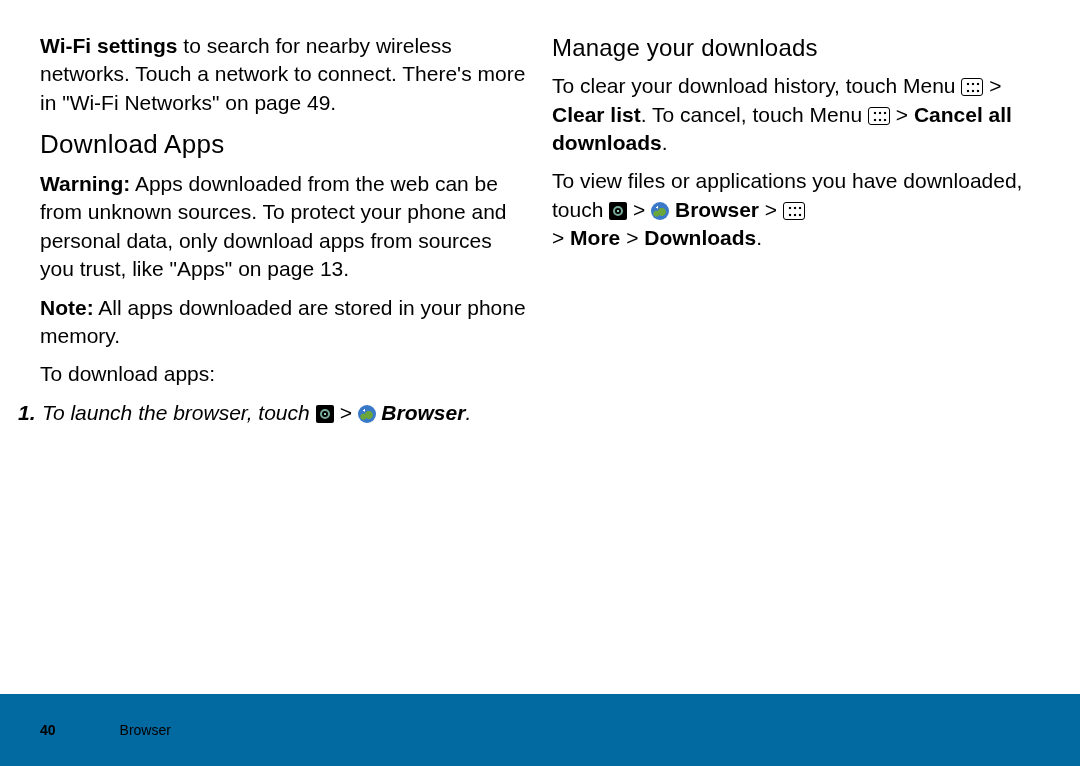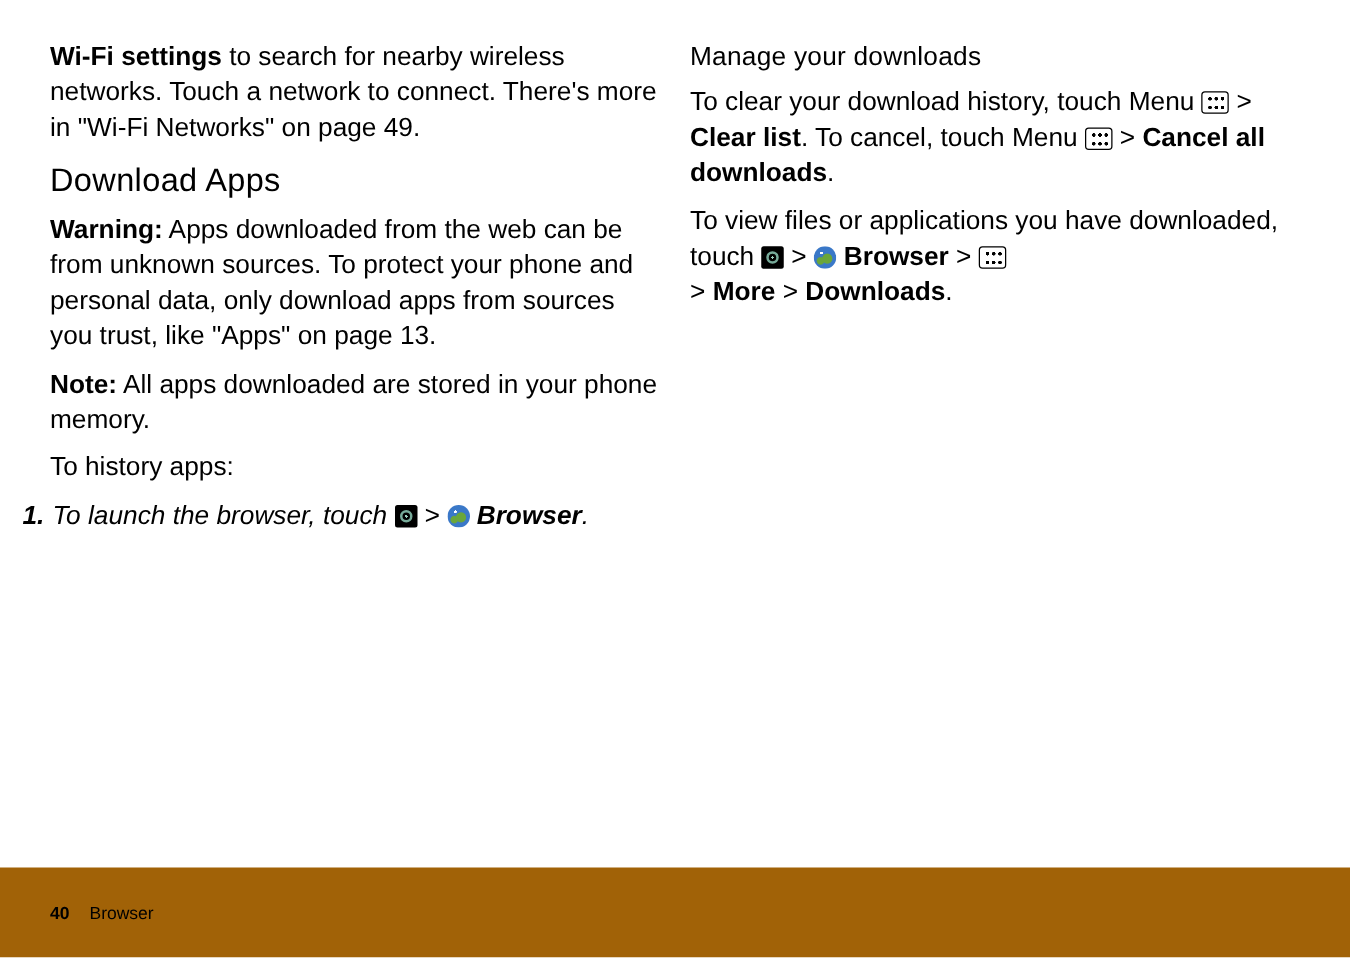--- a/index.html
+++ b/index.html
@@ -23,21 +23,21 @@
       flex: 1 1 50%;
       min-width: 0;
     }
     h2 {
       font-size: 26px;
       font-weight: 400;
       margin: 5px 0 8px 0;
       letter-spacing: 0.3px;
     }
     h3 {
-      font-size: 21px;
+      font-size: 24px;
       font-weight: 400;
       margin: 0 0 8px 0;
       letter-spacing: 0.2px;
     }
     p { margin: 0 0 10px 0; }
     .bold { font-weight: 700; }
     .liststart {
       display: inline-block;
       font-weight: 700;
       padding-right: 2px;
@@ -91,26 +91,27 @@
         radial-gradient(circle at 6px 12px, #000 0 1.3px, transparent 1.6px),
         radial-gradient(circle at 11px 12px, #000 0 1.3px, transparent 1.6px),
         radial-gradient(circle at 16px 12px, #000 0 1.3px, transparent 1.6px);
     }
     .footer {
       position: absolute;
       left: 0;
       right: 0;
       bottom: 0;
       height: 72px;
-      background: #a16207;
+      background: #0369a1;
       display: flex;
       align-items: center;
       padding: 0 40px;
       font-size: 14px;
       color: #000;
+      gap: 48px;
     }
     .footer .pagenum {
       font-weight: 700;
       margin-right: 16px;
     }
     .footer .section { font-weight: 400; }
   </style>
 </head>
 <body>
 
@@ -119,21 +120,21 @@
     <p>
       <span class="bold">Wi-Fi settings</span><span> to search for nearby wireless networks. Touch a network to connect. There's more in "Wi-Fi Networks" on page 49.</span>
     </p>
     <h2>Download Apps</h2>
     <p>
       <span class="bold">Warning:</span><span> Apps downloaded from the web can be from unknown sources. To protect your phone and personal data, only download apps from sources you trust, like "Apps" on page 13.</span>
     </p>
     <p>
       <span class="bold">Note:</span><span> All apps downloaded are stored in your phone memory.</span>
     </p>
-    <p>To history apps:</p>
+    <p>To download apps:</p>
     <p class="listitem">
       <span class="liststart">1.</span><span>To launch the browser, touch </span><span class="icon-launcher"></span><span> &gt; </span><span class="icon-globe"></span><span class="bold"> Browser</span><span>.</span>
     </p>
   </div>
 
   <div class="col">
     <h3>Manage your downloads</h3>
     <p>
       <span>To clear your download history, touch Menu </span><span class="icon-menu"></span><span> &gt; </span><span class="bold">Clear list</span><span>. To cancel, touch Menu </span><span class="icon-menu"></span><span> &gt; </span><span class="bold">Cancel all downloads</span><span>.</span>
     </p>

